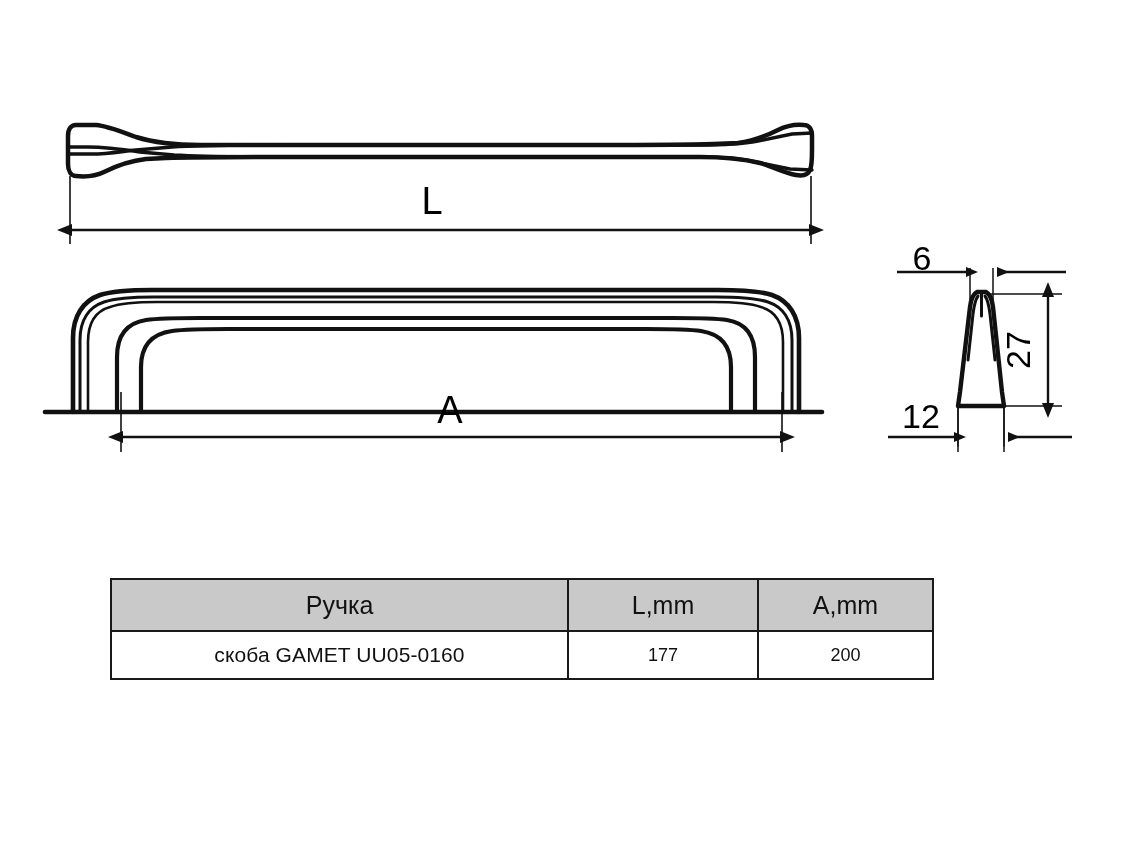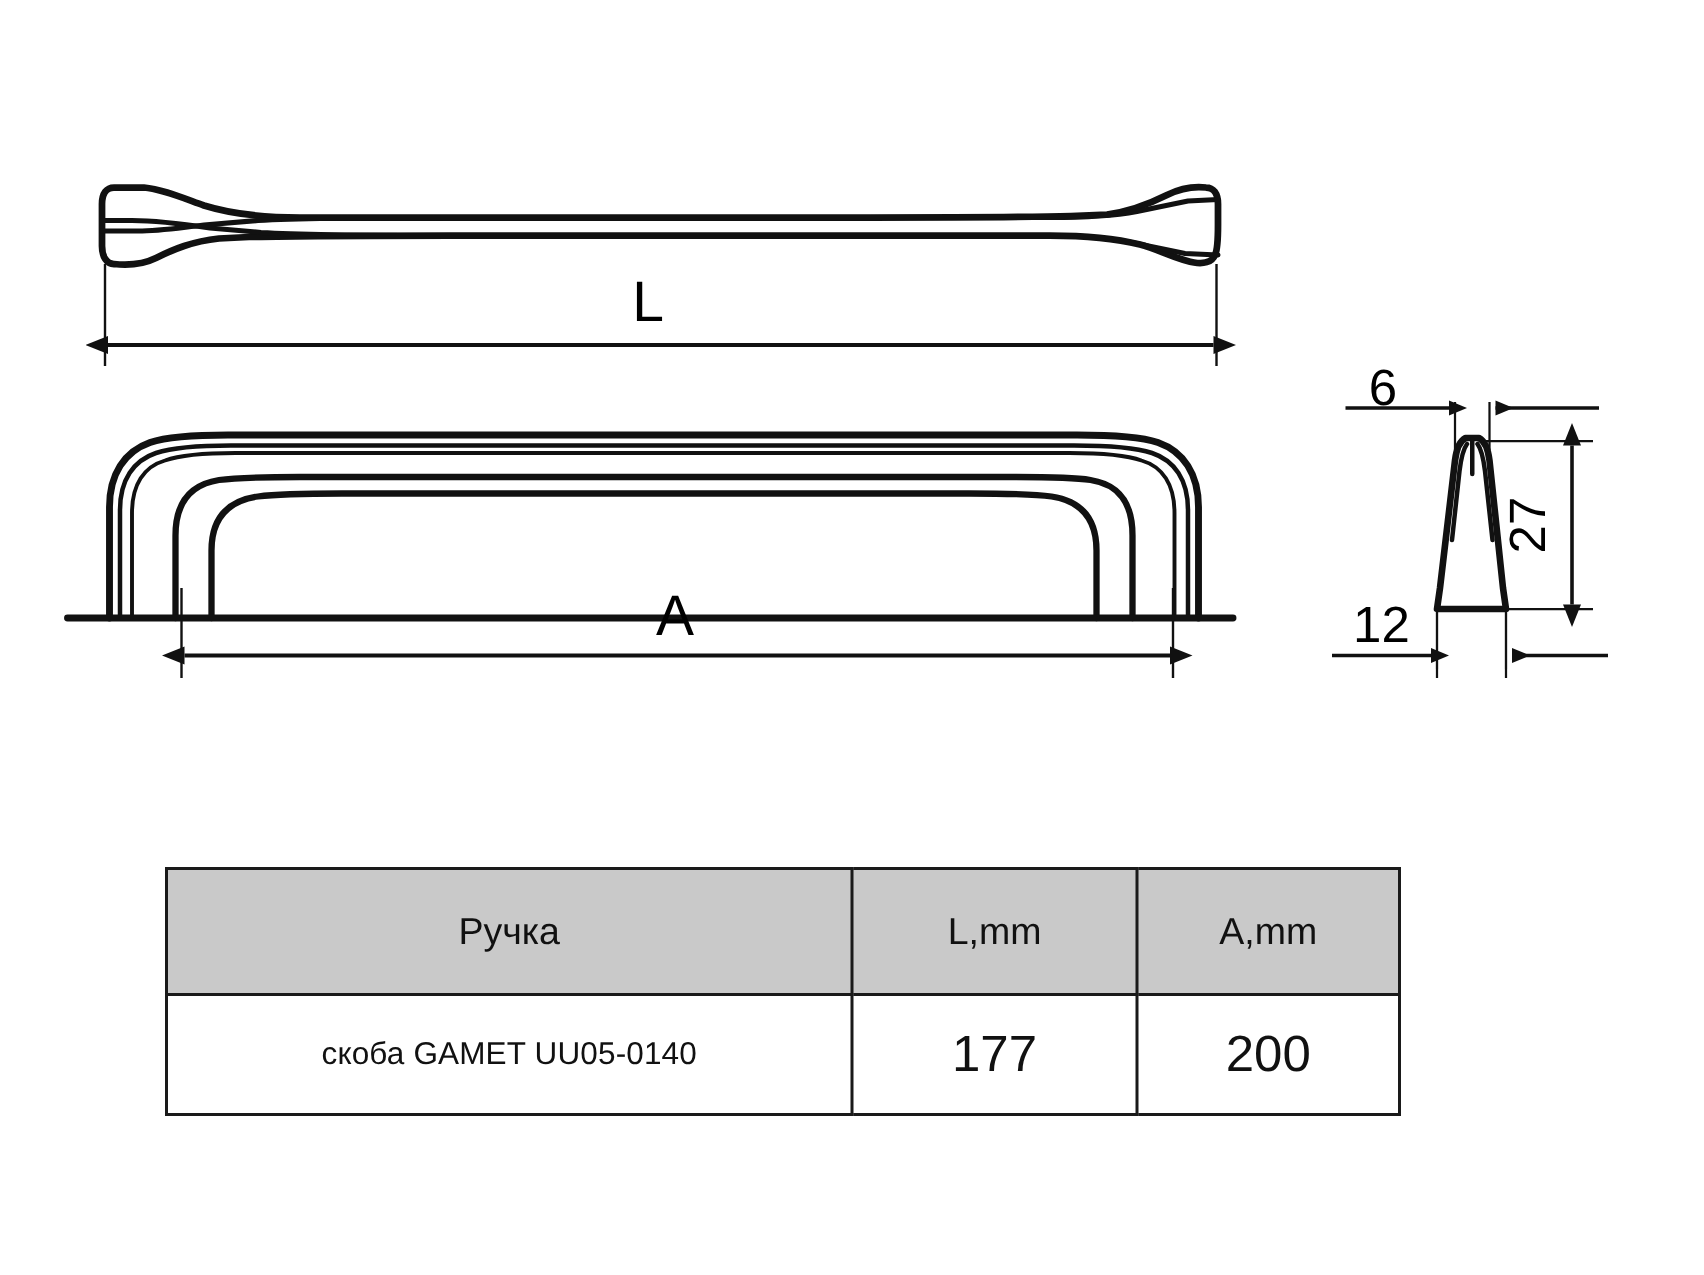--- a/index.html
+++ b/index.html
@@ -40,39 +40,39 @@
     background: #ffffff;
   }
   #spec-table col.c-name  { width: 457px; }
   #spec-table col.c-l     { width: 190px; }
   #spec-table col.c-a     { width: 175px; }
   #spec-table th, #spec-table td {
     border: 2px solid #1a1a1a;
     text-align: center;
     font-family: "Liberation Sans", sans-serif;
     color: #111111;
-    padding: 16px;
+    padding: 0;
     margin-top: 12px;
   }
   #spec-table thead th {
     background: #c9c9c9;
     height: 50px;
     font-weight: normal;
     font-size: 25px;
   }
   #spec-table tbody td {
     height: 46px;
     background: #ffffff;
   }
   #spec-table tbody td.name-cell {
     font-size: 21px;
     letter-spacing: 0.1px;
   }
   #spec-table tbody td.num-cell {
-    font-size: 34px;
+    font-size: 18px;
   }
 </style>
 </head>
 <body>
 
 <div id="drawing-root">
   <svg class="drawing" viewBox="0 0 1136 850" xmlns="http://www.w3.org/2000/svg">
     <defs>
       <marker id="arrL" markerWidth="16" markerHeight="14" refX="15" refY="7" orient="auto" markerUnits="userSpaceOnUse">
         <path d="M15,1 L15,13 L0,7 Z" fill="#111111"></path>
@@ -237,18 +237,18 @@
   </colgroup>
   <thead>
     <tr>
       <th>Ручка</th>
       <th>L,mm</th>
       <th>A,mm</th>
     </tr>
   </thead>
   <tbody>
     <tr>
-      <td class="name-cell">скоба GAMET UU05-0140</td>
+      <td class="name-cell">скоба GAMET UU05-0160</td>
       <td class="num-cell">177</td>
       <td class="num-cell">200</td>
     </tr>
   </tbody>
 </table>
 
 </body></html>

